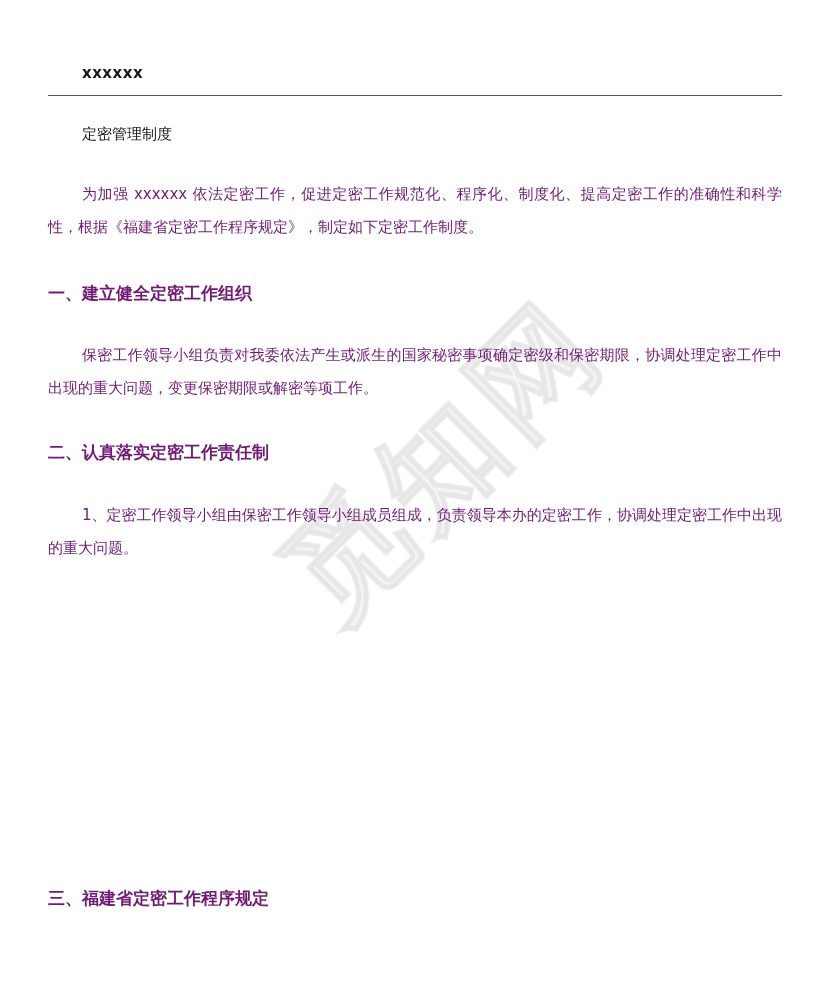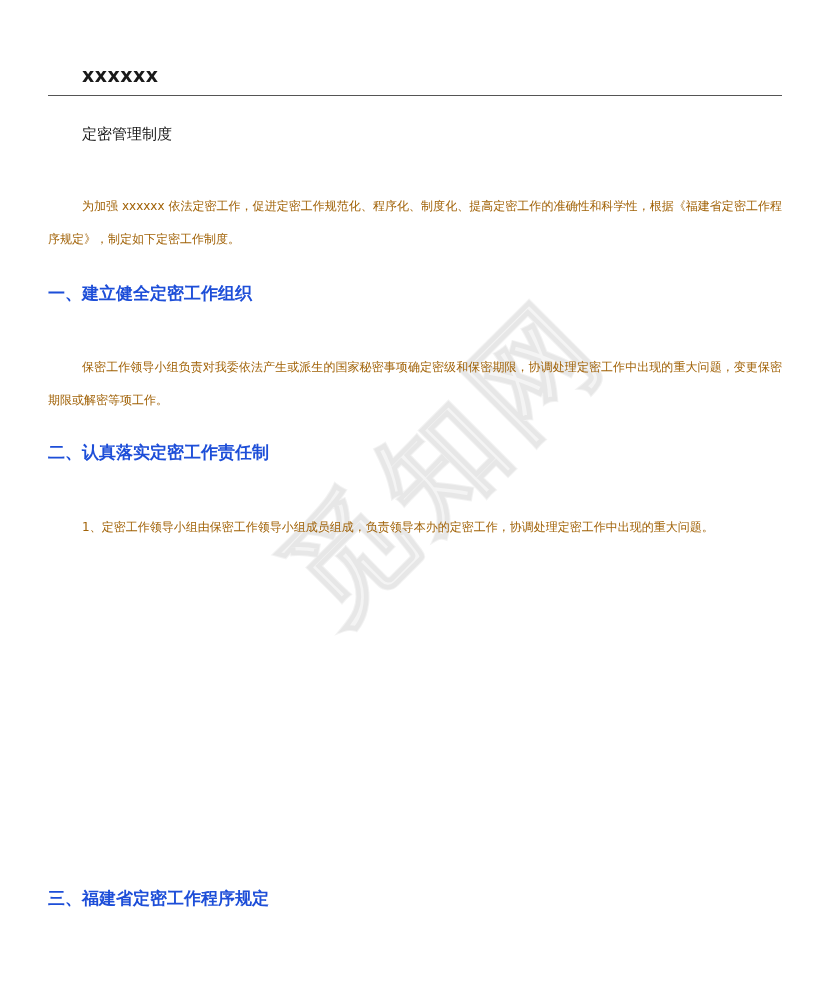--- a/index.html
+++ b/index.html
@@ -18,21 +18,21 @@
     .page {
       position: absolute;
       left: 0; top: 0;
       width: 830px;
       height: 986px;
     }
     .header-text {
       position: absolute;
       left: 82px;
       top: 64px;
-      font-size: 19px;
+      font-size: 15px;
       font-weight: bold;
       color: #1a1a1a;
       letter-spacing: 0.5px;
     }
     .header-rule {
       position: absolute;
       left: 48px;
       top: 95px;
       width: 734px;
       height: 0;
@@ -44,34 +44,33 @@
       top: 125px;
       font-size: 15px;
       font-weight: normal;
       color: #1a1a1a;
       text-align: right;
     }
     .para {
       position: absolute;
       left: 48px;
       width: 734px;
-      font-size: 12px;
+      font-size: 15px;
       line-height: 33px;
-      color: #a16207;
+      color: #701a75;
       text-indent: 34px;
       text-align: justify;
       text-align-last: left;
-      margin-top: 12px;
     }
     .section-heading {
       position: absolute;
       left: 48px;
       font-size: 17px;
       font-weight: bold;
-      color: #1d4ed8;
+      color: #701a75;
     }
     .watermark {
       position: absolute;
       left: 250px;
       top: 380px;
       font-size: 120px;
       font-weight: bold;
       color: rgba(0,0,0,0.045);
       transform: rotate(-45deg);
       transform-origin: center center;

